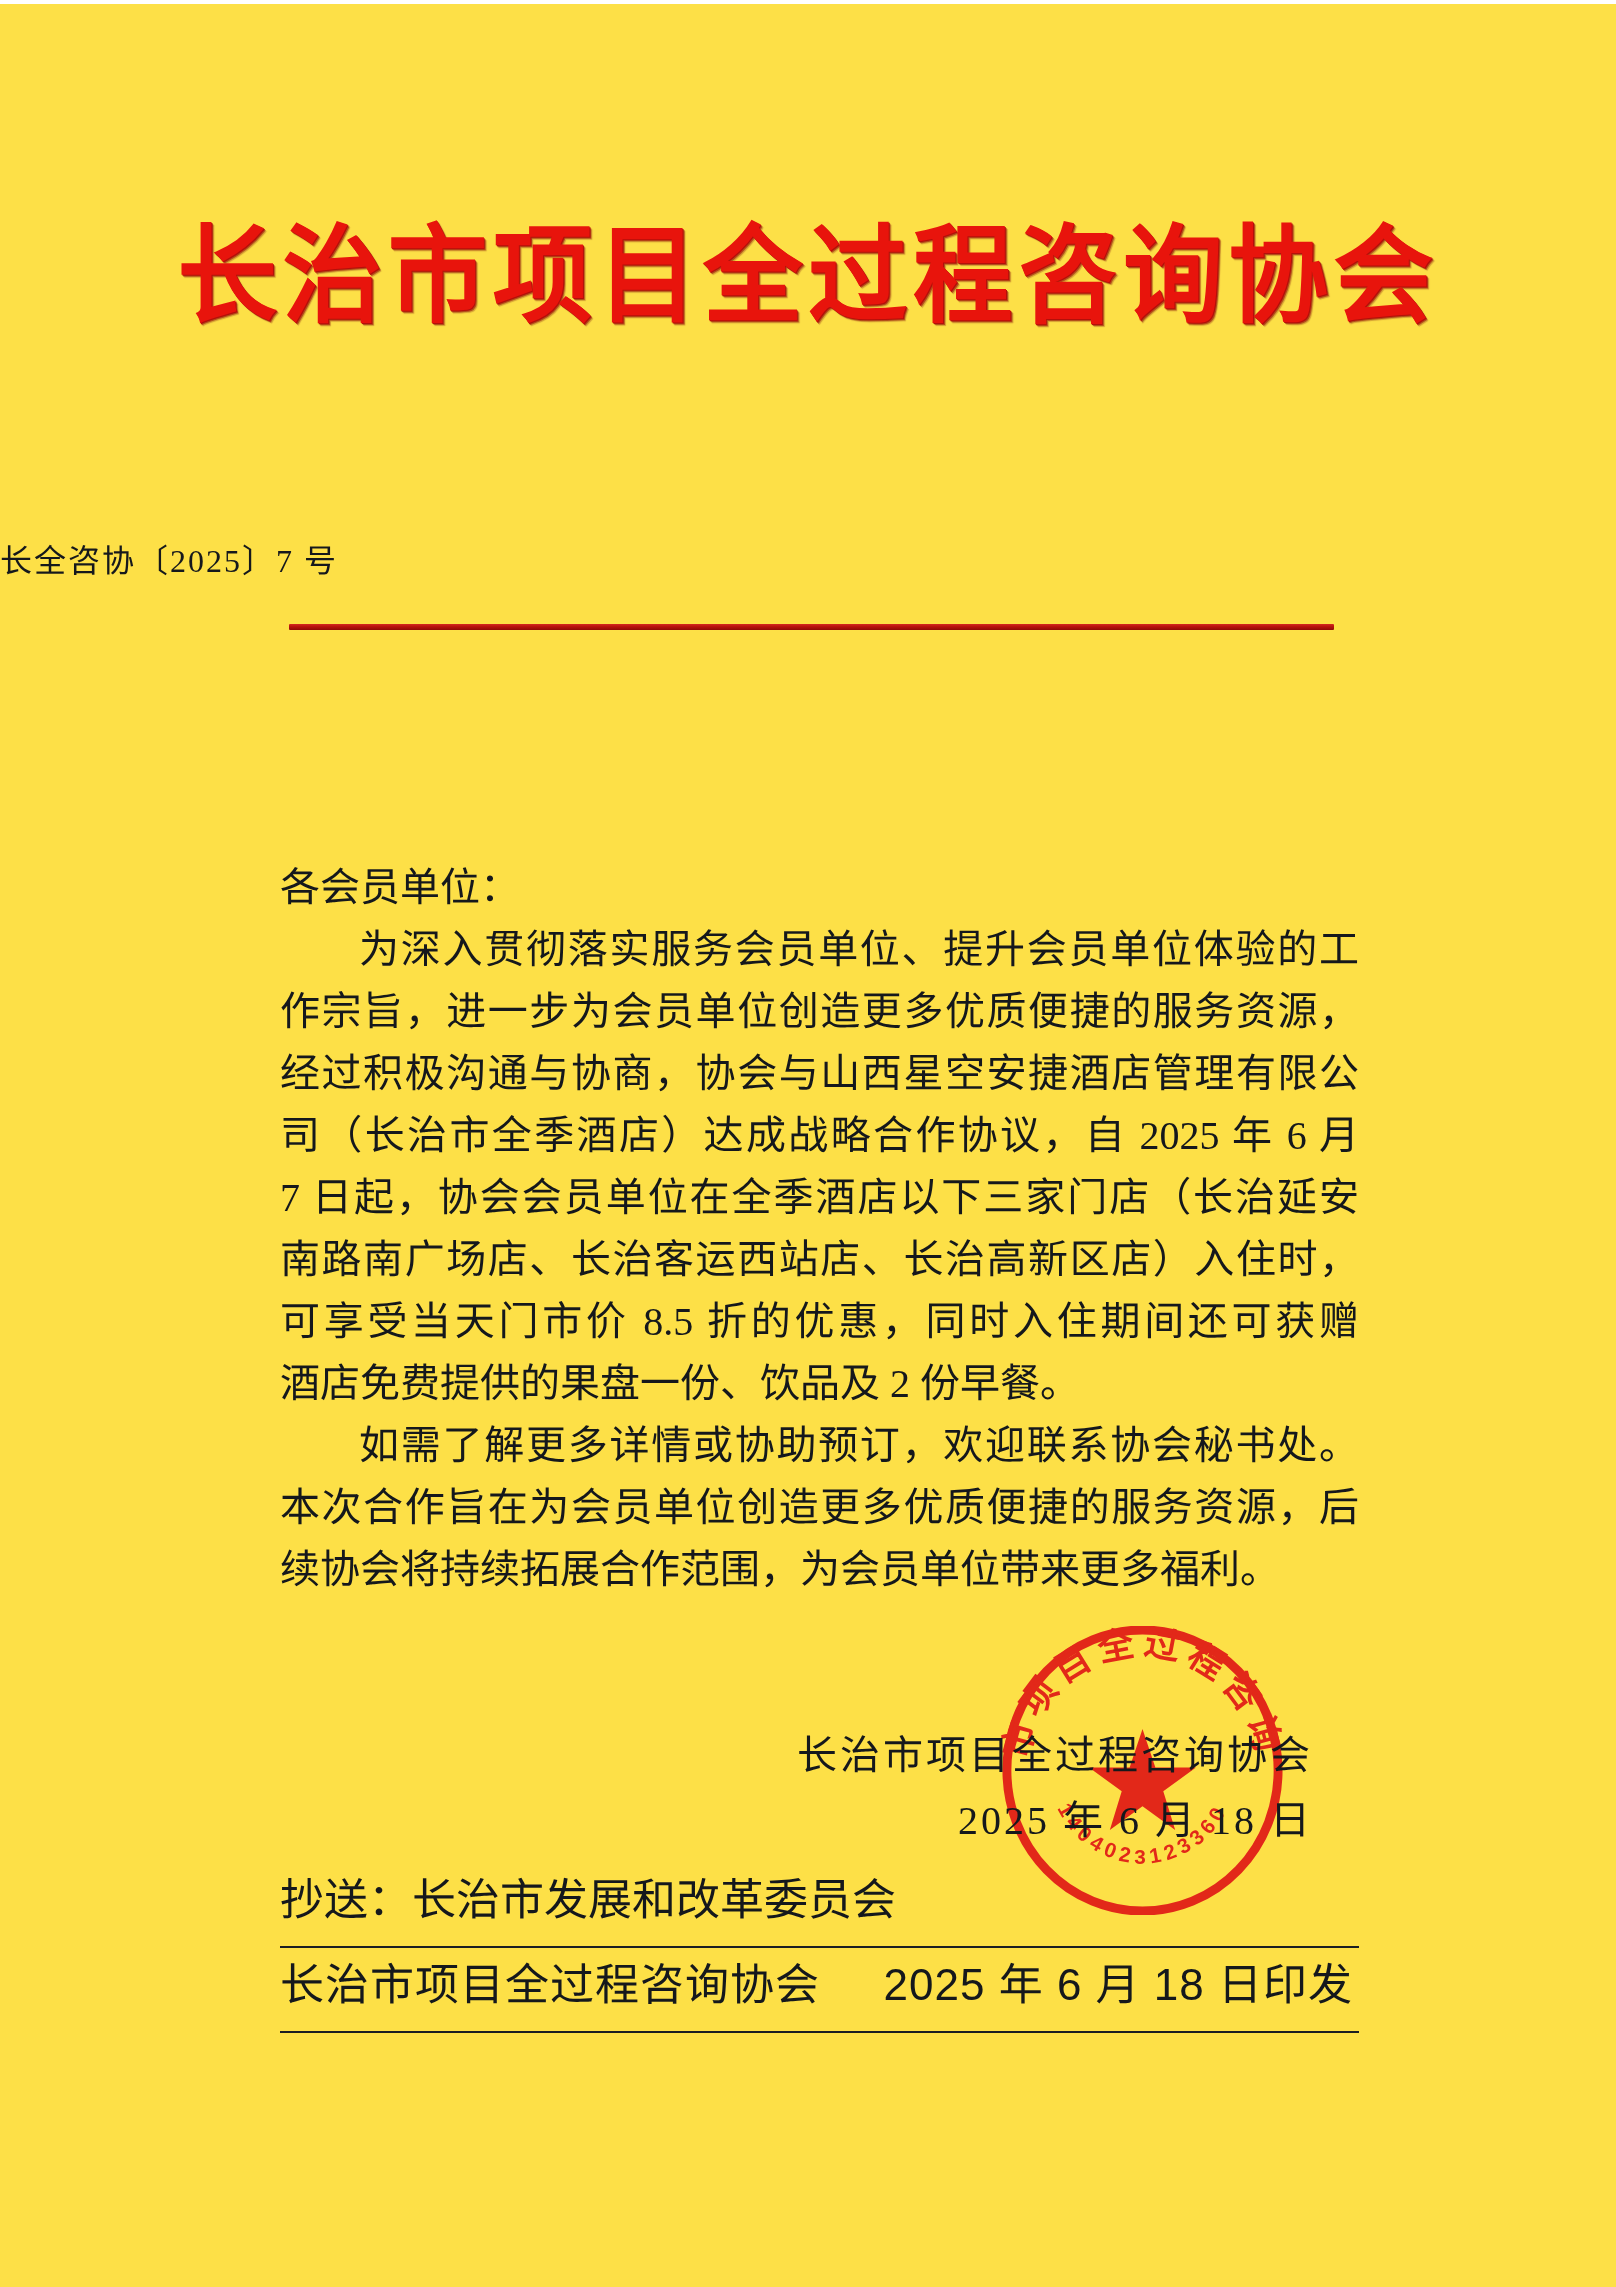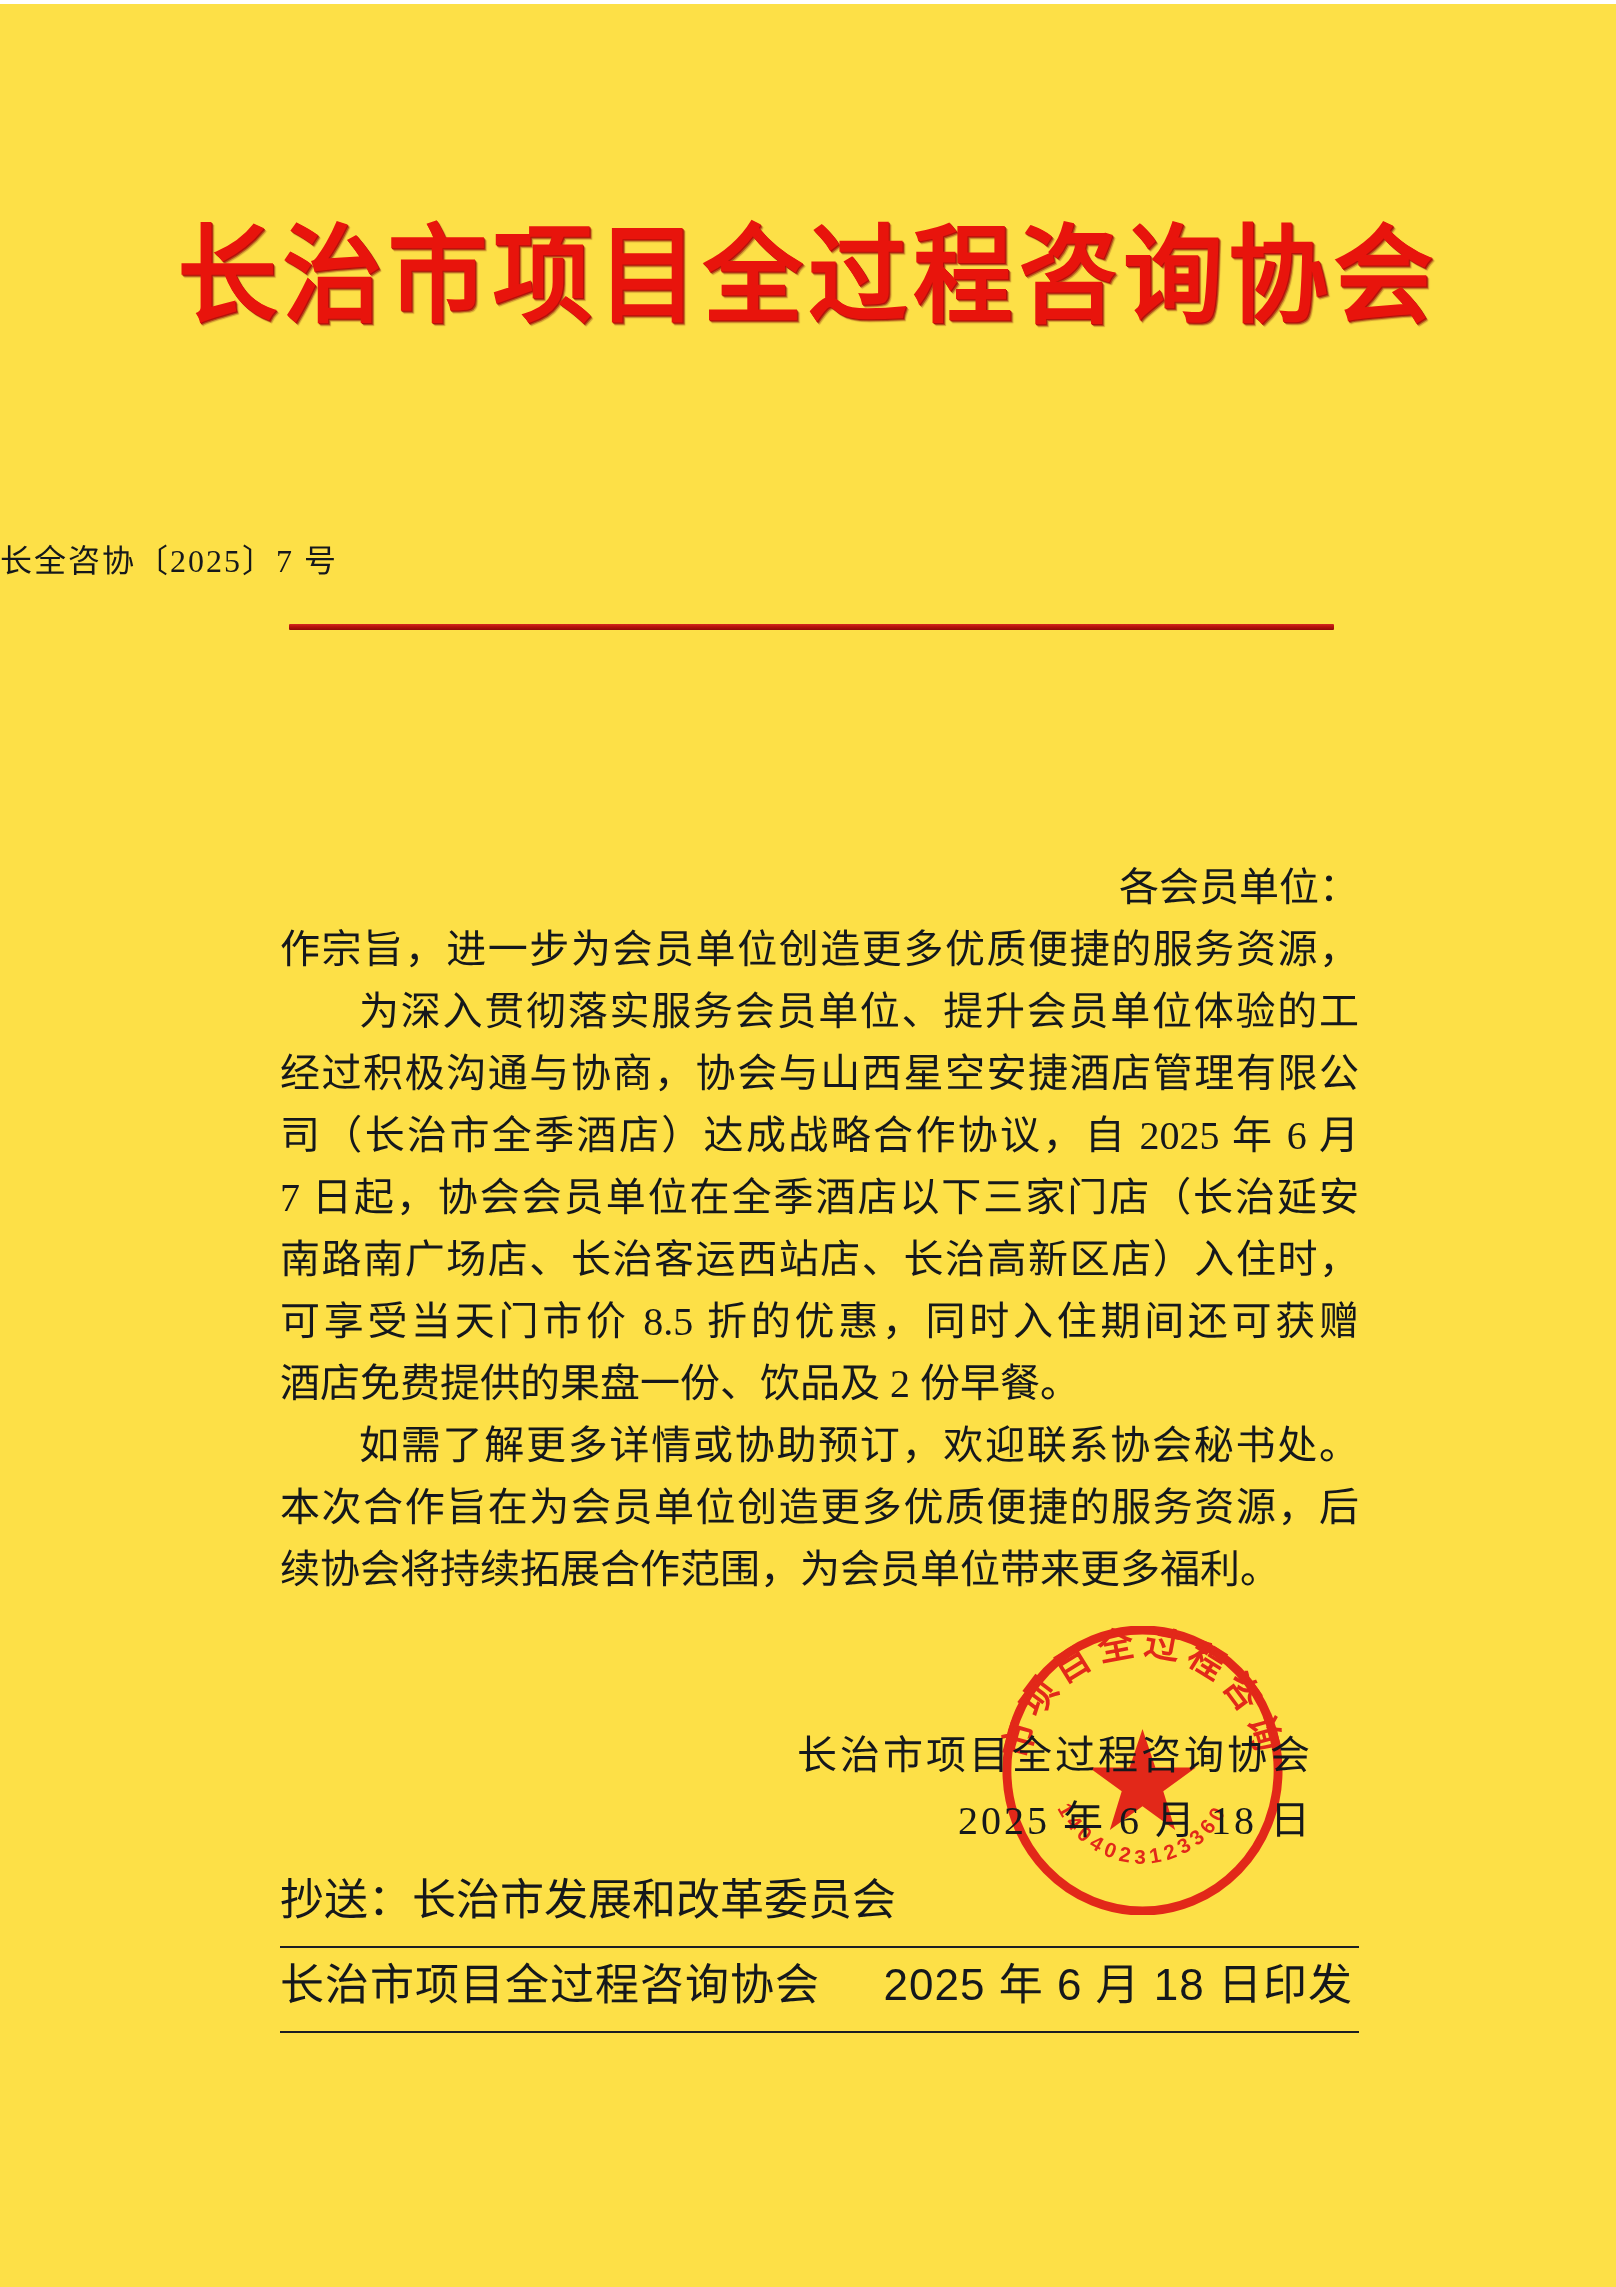--- a/index.html
+++ b/index.html
@@ -96,21 +96,20 @@
     font-family: "Liberation Serif", "DejaVu Serif", serif;
     font-size: 40px;
     color: #15181c;
   }
   .bline {
     display: block;
     height: 62px;
     line-height: 62px;
     white-space: nowrap;
     letter-spacing: 0px;
-    text-align: right;
   }
   .bline.just {
     text-align: justify;
     text-align-last: justify;
     white-space: normal;
   }
   .bline.indent { text-indent: 79px; }
   .bline.last { text-align: right; text-align-last: left; }
 
   
@@ -173,22 +172,22 @@
   </div>
 
   <div class="doc-number">长全咨协〔2025〕7 号</div>
 
   <div class="red-rule"></div>
 
 
   <div class="body-block">
     <span class="bline">各会员单位：</span>
 
+    <span class="bline just indent">为深入贯彻落实服务会员单位、提升会员单位体验的工</span>
     <span class="bline just">作宗旨，进一步为会员单位创造更多优质便捷的服务资源，</span>
-    <span class="bline just indent">为深入贯彻落实服务会员单位、提升会员单位体验的工</span>
     <span class="bline just">经过积极沟通与协商，协会与山西星空安捷酒店管理有限公</span>
     <span class="bline just">司（长治市全季酒店）达成战略合作协议，自 2025 年 6 月</span>
     <span class="bline just">7 日起，协会会员单位在全季酒店以下三家门店（长治延安</span>
     <span class="bline just">南路南广场店、长治客运西站店、长治高新区店）入住时，</span>
     <span class="bline just">可享受当天门市价 8.5 折的优惠，同时入住期间还可获赠</span>
     <span class="bline last">酒店免费提供的果盘一份、饮品及 2 份早餐。</span>
 
     <span class="bline just indent">如需了解更多详情或协助预订，欢迎联系协会秘书处。</span>
     <span class="bline just">本次合作旨在为会员单位创造更多优质便捷的服务资源，后</span>
     <span class="bline last">续协会将持续拓展合作范围，为会员单位带来更多福利。</span>

